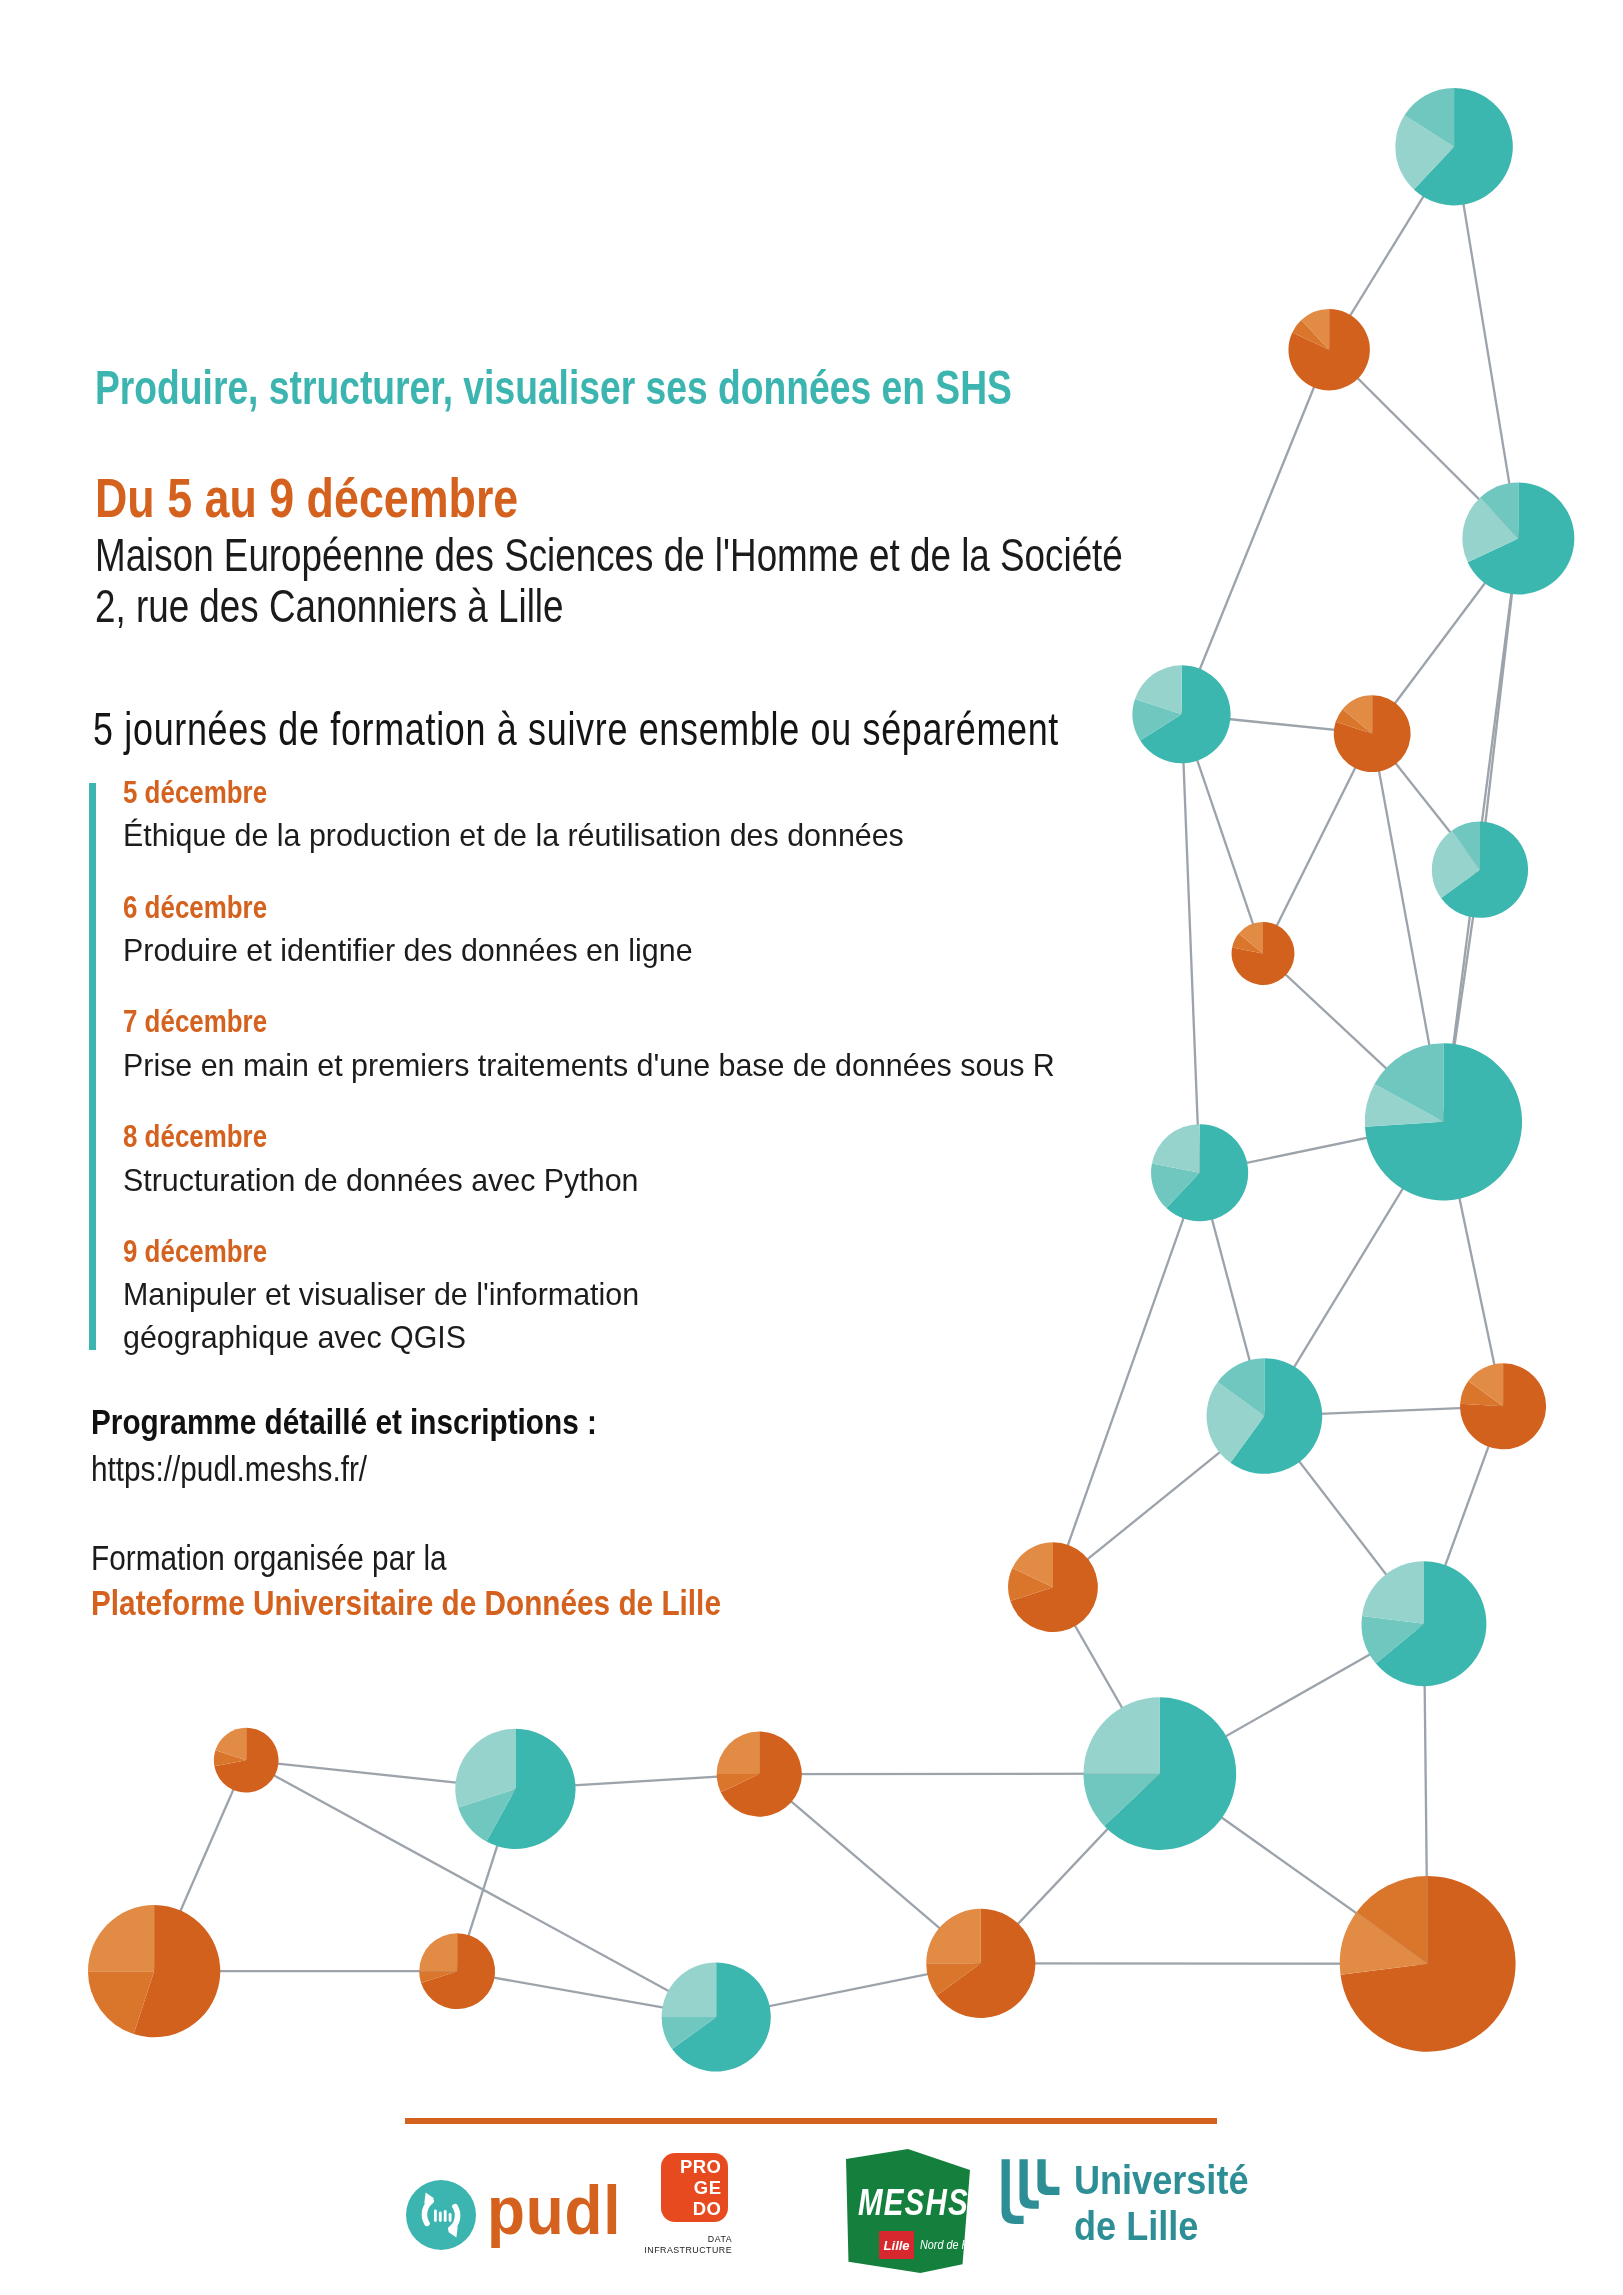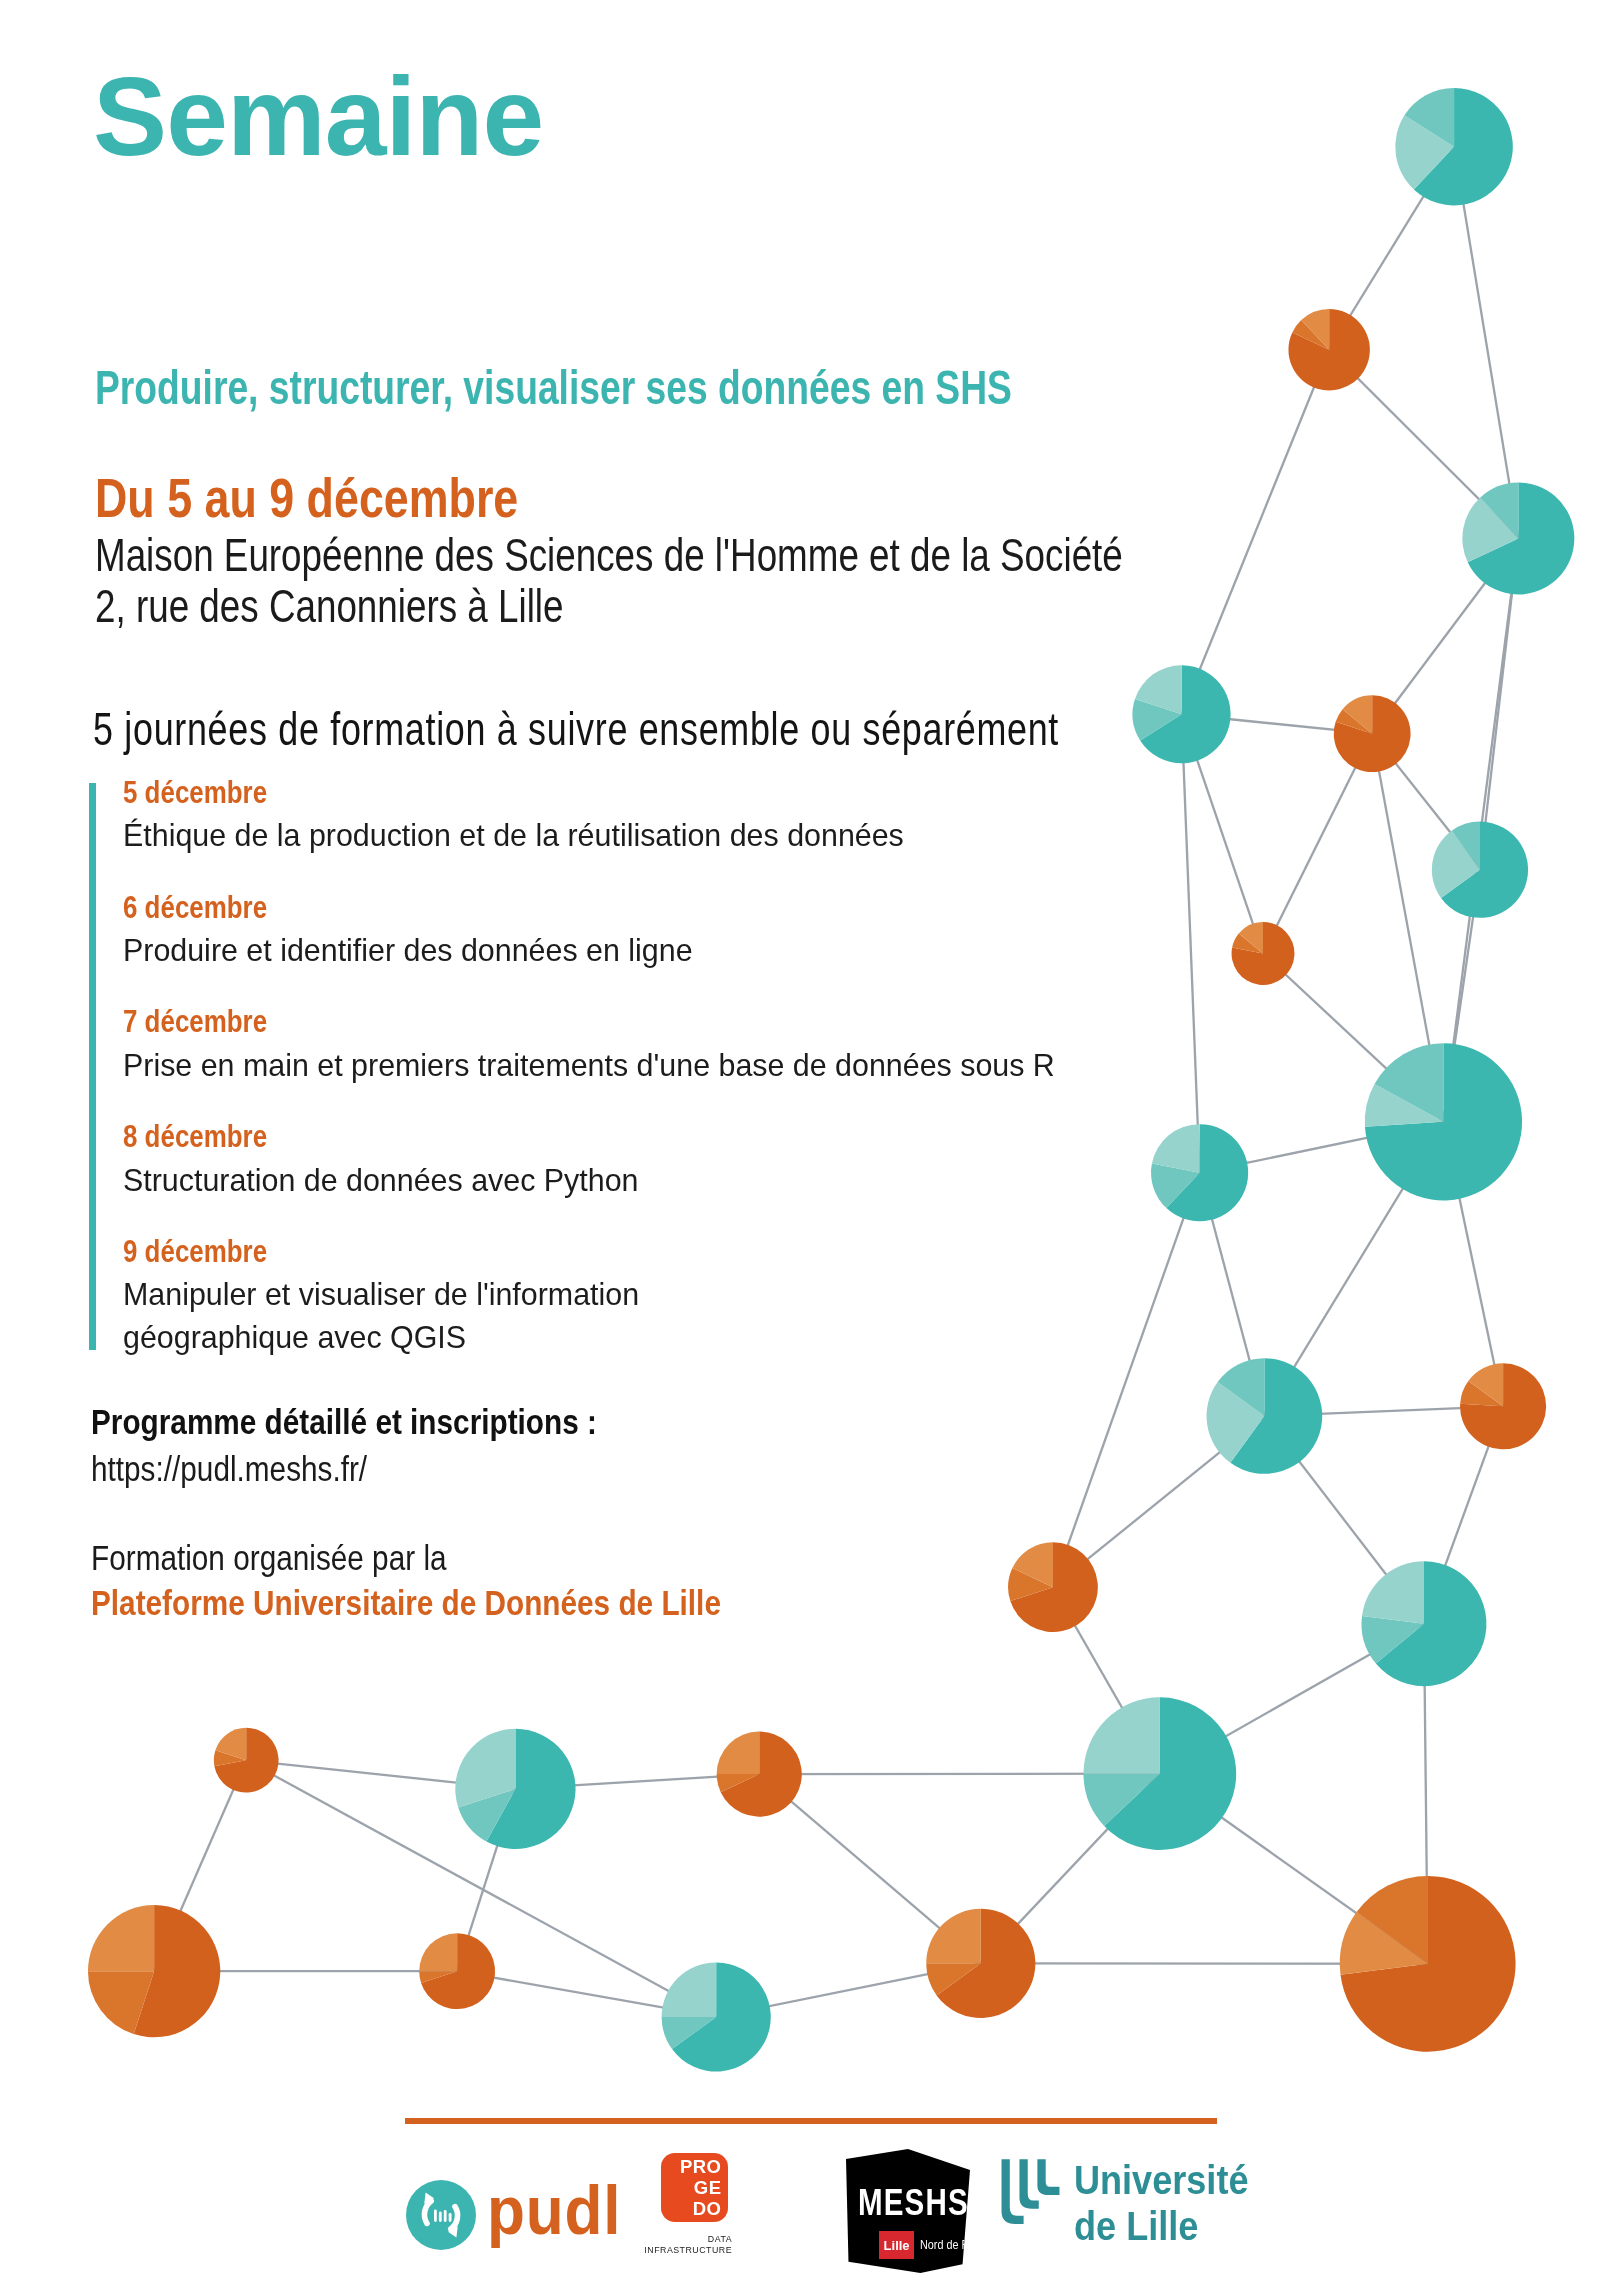--- a/index.html
+++ b/index.html
@@ -37,22 +37,23 @@
   .pudl-text{left:487px;top:2176px;font-size:69px;font-weight:bold;color:var(--orange,#D4621E);transform:scaleX(0.90);letter-spacing:0.9px;}
   .progedo-box{
     position:absolute;left:661px;top:2153px;width:67px;height:69px;
     background:var(--progedo,#E84A20);border-radius:14px;
     display:flex;flex-direction:column;align-items:flex-end;justify-content:center;
     padding-right:6.5px;box-sizing:border-box;
   }
   .progedo-box div{color:#fff;font-weight:bold;font-size:18.5px;line-height:21px;letter-spacing:0.5px;}
   .progedo-caption{position:absolute;left:628px;top:2234px;width:104px;text-align:right;font-size:8.8px;line-height:11px;color:#222;letter-spacing:0.5px;}
   .meshs{
-    position:absolute;left:846px;top:2149px;width:124px;height:124px;background:#000000;
+    position:absolute;left:846px;top:2149px;width:124px;height:124px;background:#15803d;
     clip-path:polygon(0% 8%, 50% 0%, 100% 17%, 94% 93%, 60% 100%, 2% 91%);
+    font-style:italic;
   }
   .meshs-word{position:absolute;left:12px;top:33px;color:#fff;font-size:36px;font-weight:bold;letter-spacing:1.4px;transform:scaleX(0.82);transform-origin:left top;}
   .meshs-sub{position:absolute;left:12px;top:82px;display:flex;align-items:center;padding-left:21px;}
   .meshs-lille{background:var(--meshs_red,#D7282F);color:#fff;font-size:13px;font-weight:bold;padding:6.5px 4.6px;margin-right:5.6px;}
   .meshs-rest{color:#fff;font-size:12px;transform:scaleX(0.9);transform-origin:left center;white-space:nowrap;}
   .udl-icon{position:absolute;left:996px;top:2157px;width:69px;height:74px;}
   .udl-text1{left:1074px;top:2160px;font-size:41px;font-weight:bold;color:var(--udl,#2D8E95);transform:scaleX(0.88);}
   .udl-text2{left:1074px;top:2206px;font-size:41px;font-weight:bold;color:var(--udl,#2D8E95);transform:scaleX(0.88);}
 </style>
 </head>
@@ -206,21 +207,20 @@
         <path d="M1548,4360 L1452.5359946637561,4429.358659770512 A118,118 0 0 1 1430,4360 Z" fill="#6FC7BF"></path>
         <path d="M1548,4360 L1430,4360 A118,118 0 0 1 1548,4242 Z" fill="#95D3CC"></path>
       </g>
       <g>
         <path d="M2120,4244 L2120,4126 A118,118 0 1 1 2024.5359946637561,4313.358659770512 Z" fill="#D2611D"></path>
         <path d="M2120,4244 L2024.5359946637561,4313.358659770512 A118,118 0 0 1 2002,4244 Z" fill="#DA752C"></path>
         <path d="M2120,4244 L2002,4244 A118,118 0 0 1 2120,4126 Z" fill="#E18B45"></path>
       </g>
     </svg>
 
-  <div class="line t-title1">Semaine</div>
   <div class="line t-subtitle">Produire, structurer, visualiser ses données en SHS</div>
 
   <div class="line t-dates">Du 5 au 9 décembre</div>
   <div class="line t-addr1">Maison Européenne des Sciences de l'Homme et de la Société</div>
   <div class="line t-addr2">2, rue des Canonniers à Lille</div>
 
   <div class="line t-intro">5 journées de formation à suivre ensemble ou séparément</div>
 
   <div class="day-bar"></div>
 

